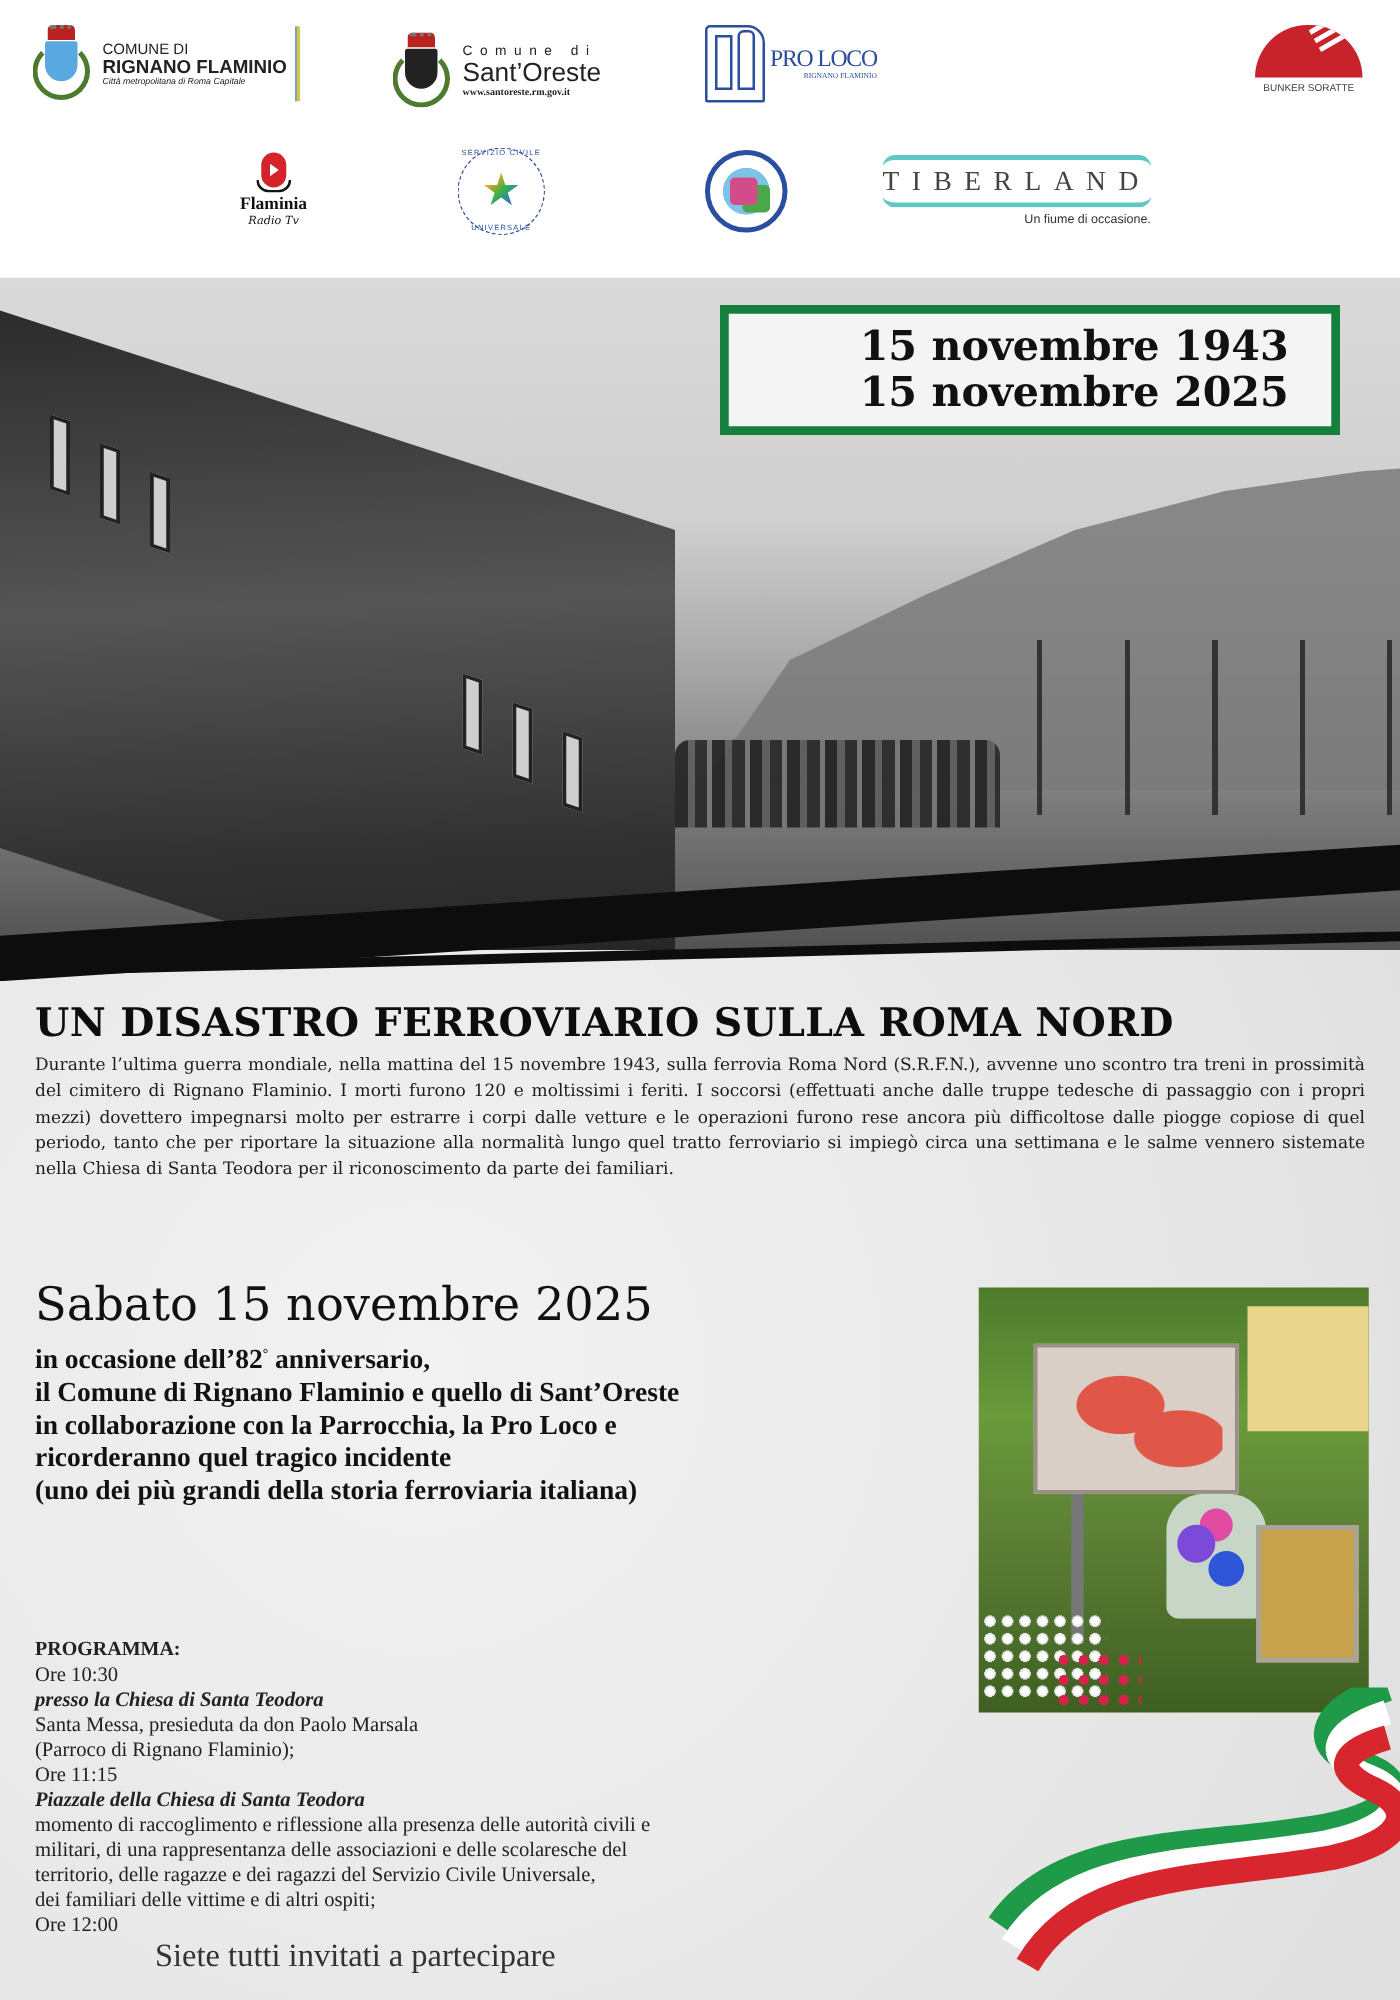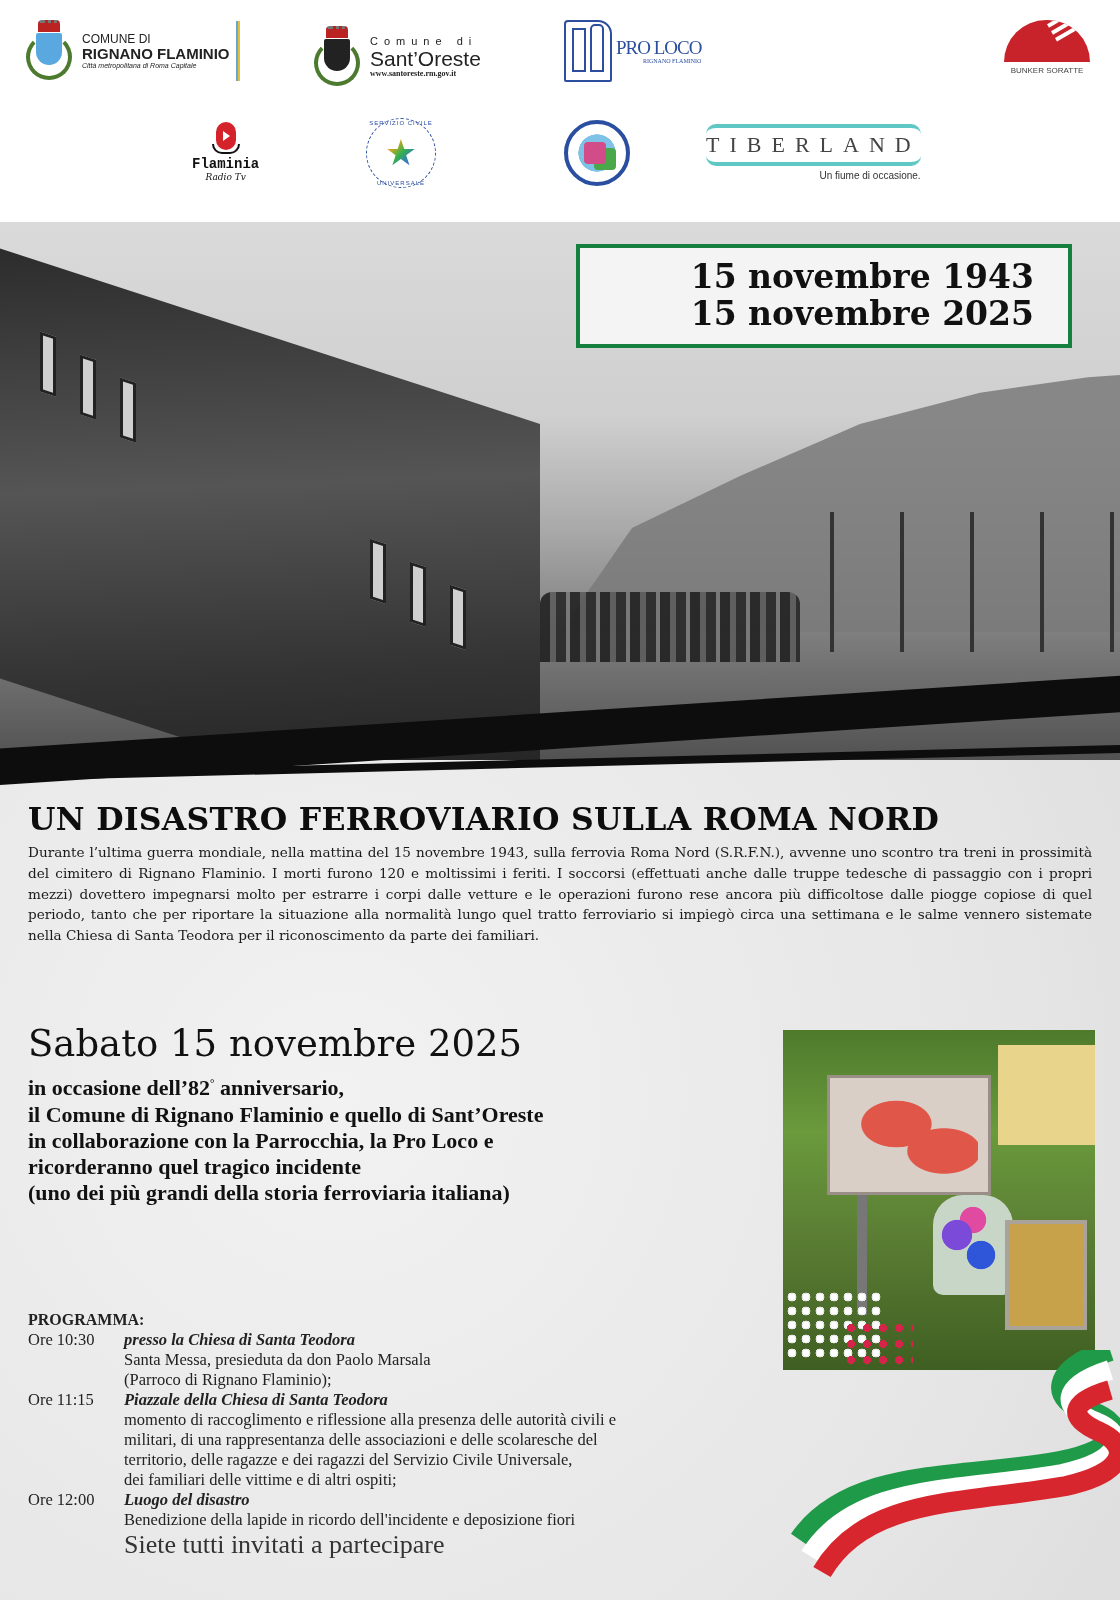--- a/index.html
+++ b/index.html
@@ -31,21 +31,21 @@
   .parr-img::after { content:""; position:absolute; left:28px; top:10px; width:12px; height:44px; background:#2f2a28; border-radius:6px 6px 0 0; }
   .pa-t { font-family: "Liberation Serif", serif; font-size: 14px; color: #222; line-height: 1.3; }
   .bunker { width: 90px; height: 60px; display: flex; flex-direction: column; align-items: center; }
   .bunker .dome { width: 86px; height: 42px; background: #c8232a; border-radius: 43px 43px 0 0; position: relative; overflow: hidden; }
   .bunker .dome::after { content:""; position:absolute; left:44px; top:4px; width:50px; height:4px; background:#fff; transform: rotate(-30deg); transform-origin:left; box-shadow: 0 8px 0 #fff, 0 16px 0 #fff; }
   .bunker .label { font-family: "Liberation Sans", sans-serif; font-size: 8px; color: #444; margin-top: 4px; }
   .flaminia { display: flex; flex-direction: column; align-items: center; }
   .mic { width: 20px; height: 28px; background: #d4232a; border-radius: 10px; position: relative; }
   .mic::after { content:""; position:absolute; left:7px; top:9px; border-left: 7px solid #fff; border-top: 5px solid transparent; border-bottom: 5px solid transparent; }
   .mic-stand { width: 28px; height: 10px; border: 2px solid #111; border-top: none; border-radius: 0 0 14px 14px; margin-top: -6px; }
-  .fl-l1 { font-family: Liberation Mono, monospace; font-weight: bold; font-size: 14px; color: #111; margin-top: 2px; text-align: right; }
+  .fl-l1 { font-family: Liberation Serif, serif; font-weight: bold; font-size: 14px; color: #111; margin-top: 2px; text-align: right; }
   .fl-l2 { font-family: "DejaVu Serif", serif; font-style: italic; font-size: 9px; color: #111; }
   .scu { width: 70px; height: 70px; border-radius: 50%; position: relative; display: flex; align-items: center; justify-content: center; }
   .scu .star { font-size: 36px; line-height: 1; background: linear-gradient(135deg,#e64a4a,#f7a21b,#36b24a,#2f6fd8,#9b3cc4); -webkit-background-clip: text; background-clip: text; color: transparent; }
   .scu .ring { position:absolute; inset:0; border: 1px dashed #2a4ea0; border-radius: 50%; }
   .scu .txt { position:absolute; font-family:"Liberation Sans",sans-serif; font-size:6px; color:#2a4ea0; letter-spacing:1px; }
   .amb { width: 66px; height: 66px; border-radius: 50%; border: 4px solid #2a4ea0; background: radial-gradient(circle,#7fc2e8 0 45%,#fff 46%); position: relative; }
   .amb::after { content:""; position:absolute; left:16px; top:18px; width:22px; height:22px; background:#d24c8a; border-radius:4px; box-shadow: 10px 6px 0 #4aa84a; }
   .tiber { display:flex; flex-direction:column; align-items:flex-end; }
   .tiber .name { font-family: "Liberation Serif", serif; font-size: 22px; letter-spacing: 10px; color: #444; border-top: 4px solid #5fc8c5; border-bottom: 4px solid #5fc8c5; padding: 4px 0; border-radius: 10px; }
   .tiber .sub { font-family: "Liberation Sans", sans-serif; font-size: 10px; color: #333; margin-top: 4px; }
@@ -53,38 +53,38 @@
   
   .hero { position: absolute; left: 0; top: 222px; width: 1120px; height: 560px; overflow: hidden; }
   .hero-photo { position: absolute; inset: 0;
     background:
       linear-gradient(180deg, #dadada 0%, #cfcfcf 35%, #a9a9a9 55%, #7b7b7b 75%, #4a4a4a 100%); }
   .mountain { position: absolute; left: 560px; top: 150px; width: 600px; height: 260px; background: #7a7a7a; clip-path: polygon(0 100%, 12% 60%, 30% 40%, 50% 20%, 70% 8%, 88% 2%, 100% 0, 100% 100%); opacity: .85; }
   .train { position: absolute; left: -20px; top: 20px; width: 560px; height: 430px; background: linear-gradient(160deg,#2b2b2b,#555 40%,#333 70%,#1a1a1a); transform: skewY(18deg); transform-origin: left top; }
   .train-window { position: absolute; width: 16px; height: 60px; background: #cfcfcf; border: 3px solid #222; }
   .crowd { position: absolute; left: 540px; top: 370px; width: 260px; height: 70px; background: repeating-linear-gradient(90deg,#1b1b1b 0 10px,#5a5a5a 10px 16px,#222 16px 26px,#777 26px 30px); opacity: .85; border-radius: 12px 12px 0 0; }
   .trees { position: absolute; left: 800px; top: 290px; width: 320px; height: 140px; background: repeating-linear-gradient(90deg, transparent 0 30px, #333 30px 34px, transparent 34px 70px); }
-  .date-box { position: absolute; left: 576px; top: 22px; width: 496px; height: 104px; background: #f4f4f4; border: 4px solid #15803d; display: flex; flex-direction: column; justify-content: center; align-items: flex-end; padding-right: 34px; }
+  .date-box { position: absolute; left: 576px; top: 22px; width: 496px; height: 104px; background: #f4f4f4; border: 7px solid #15803d; display: flex; flex-direction: column; justify-content: center; align-items: flex-end; padding-right: 34px; }
   .date-line { font-family: "DejaVu Serif", serif; font-weight: bold; font-size: 33px; line-height: 1.12; color: #111; }
   .black-band { position: absolute; left: 0; top: 645px; width: 1120px; height: 140px; background: #0d0d0d; clip-path: polygon(0 74%, 100% 22%, 100% 48%, 0 100%); }
   .thin-band { position: absolute; left: 0; top: 745px; width: 1120px; height: 40px; background: #0d0d0d; clip-path: polygon(0 70%, 100% 0, 100% 20%, 0 90%); }
 
   
   .lower { position: absolute; left: 0; top: 760px; width: 1120px; height: 840px;
     background: radial-gradient(circle at 30% 40%, #f2f2f2, #e6e6e6 70%, #dedede); }
   .headline { position: absolute; left: 28px; top: 800px; font-family: "DejaVu Serif", serif; font-weight: bold; font-size: 31.5px; letter-spacing: 0.3px; color: #0d0d0d; white-space: nowrap; }
   .intro { position: absolute; left: 28px; top: 842px; width: 1064px; font-family: "DejaVu Serif", serif; font-size: 13.6px; line-height: 20.8px; color: #1a1a1a; text-align: justify; }
 
   .event-date { position: absolute; left: 28px; top: 1022px; font-family: "DejaVu Serif", serif; font-size: 37px; color: #111; }
   .event-desc { position: absolute; left: 28px; top: 1070px; width: 720px; font-family: "Liberation Serif", serif; font-weight: bold; font-size: 22px; line-height: 26.2px; color: #111; }
   .event-desc sup { font-size: 11px; }
 
   .programma { position: absolute; left: 28px; top: 1310px; width: 730px; font-family: "Liberation Serif", serif; color: #222; }
   .prog-title { font-size: 16px; font-weight: bold; line-height: 20px; }
-  .prog-item { display: flex; font-size: 16.5px; line-height: 20px; }
+  .prog-item { display: flex; font-size: 16.5px; line-height: 20px; flex-direction: column; }
   .prog-time { width: 96px; flex: none; }
   .prog-place { font-style: italic; font-weight: bold; }
   .invite { margin-left: 96px; font-size: 26px; color: #333; }
 
   
   .memorial { position: absolute; left: 783px; top: 1030px; width: 312px; height: 340px; overflow: hidden;
     background: linear-gradient(180deg,#4e7a2c 0%,#6a9a3c 30%,#5b7e34 60%,#3f5f22 100%); }
   .memorial .plaque { position: absolute; left: 44px; top: 45px; width: 164px; height: 120px; background: #d9cfc6; border: 3px solid #9a8f86; }
   .memorial .plaque::after { content:""; position:absolute; left:12px; top:10px; width:136px; height:90px; background: radial-gradient(ellipse at 40% 40%, #e0574a 0 30%, transparent 31%), radial-gradient(ellipse at 75% 70%, #e0574a 0 25%, transparent 26%); }
   .memorial .post { position: absolute; left: 74px; top: 165px; width: 10px; height: 120px; background: #777; }
@@ -229,24 +229,20 @@
       <div class="prog-place">Piazzale della Chiesa di Santa Teodora</div>
       <div>momento di raccoglimento e riflessione alla presenza delle autorità civili e</div>
       <div>militari, di una rappresentanza delle associazioni e delle scolaresche del</div>
       <div>territorio, delle ragazze e dei ragazzi del Servizio Civile Universale,</div>
       <div>dei familiari delle vittime e di altri ospiti;</div>
     </div>
   </div>
 
   <div class="prog-item">
     <div class="prog-time">Ore 12:00</div>
-    <div>
-      <div class="prog-place">Luogo del disastro</div>
-      <div>Benedizione della lapide in ricordo dell'incidente e deposizione fiori</div>
-    </div>
   </div>
 
   <div class="invite">Siete tutti invitati a partecipare</div>
 </div>
 
 <div class="memorial">
   <div class="house"></div>
   <div class="post"></div>
   <div class="plaque"></div>
   <div class="flowers"></div>

